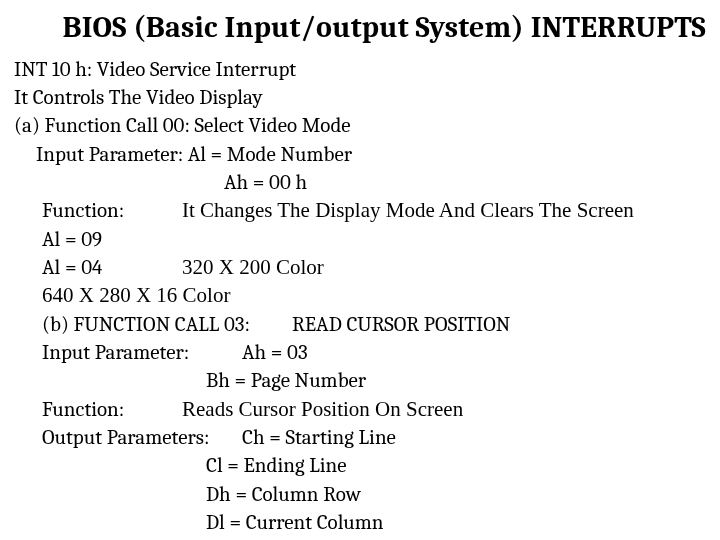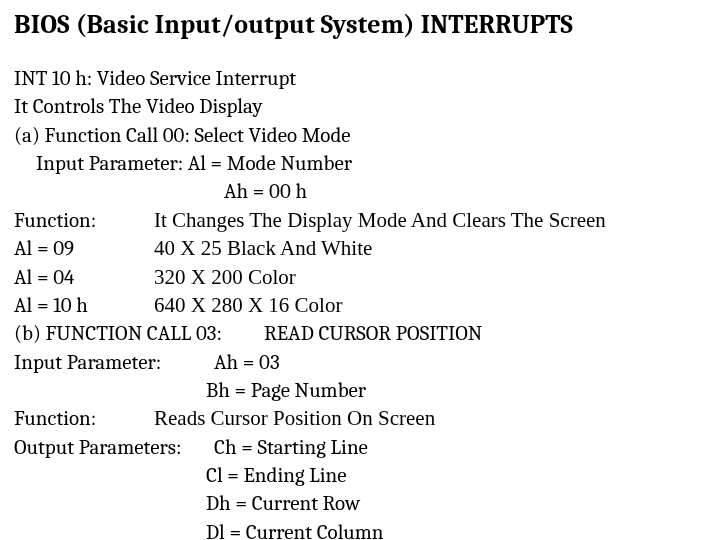--- a/index.html
+++ b/index.html
@@ -8,30 +8,30 @@
       height: 540px;
       background: #fff;
       font-family: "Cambria", "Georgia", serif;
       color: #000;
       padding: 8px 14px;
       font-size: 21px;
       line-height: 1.35;
     }
     .title {
       font-weight: 700;
-      font-size: 26px;
-      text-align: left;
-      margin-bottom: 21px;
+      font-size: 30px;
+      text-align: right;
+      margin-bottom: 6px;
       letter-spacing: 0.2px;
     }
     .line { white-space: pre; }
     .ind1 { padding-left: 22px; }
     .ind2 { padding-left: 210px; }
     .ind3 { padding-left: 192px; }
-    .row { display: flex; }
+    .row { display: flex; margin-left: 28px; }
     .col-label { width: 140px; flex-shrink: 0; }
     .col-label-wide { width: 200px; flex-shrink: 0; }
     .col-val { flex: 1; font-family: Liberation Serif, serif; }
   </style>
 </head>
 <body>
 
 <div class="title">BIOS (Basic Input/output System) INTERRUPTS</div>
 
 <div class="line">INT 10 h: Video Service Interrupt</div>
@@ -40,28 +40,26 @@
 <div class="line ind1">Input Parameter: Al = Mode Number</div>
 <div class="line ind2">Ah = 00 h</div>
 
 <div class="row">
   <div class="col-label">Function:</div>
   <div class="col-val">It Changes The Display Mode And Clears The Screen</div>
 </div>
 
 <div class="row">
   <div class="col-label">Al = 09</div>
-  <div class="col-val">40 X 25 Black And White</div>
 </div>
 <div class="row">
   <div class="col-label">Al = 04</div>
   <div class="col-val">320 X 200 Color</div>
 </div>
 <div class="row">
-  <div class="col-label">Al = 10 h</div>
   <div class="col-val">640 X 280 X 16 Color</div>
 </div>
 
 <div class="row">
   <div style="width:250px">(b) FUNCTION CALL 03:</div>
   <div>READ CURSOR POSITION</div>
 </div>
 
 <div class="row">
   <div class="col-label-wide">Input Parameter:</div>
@@ -72,14 +70,14 @@
 <div class="row">
   <div class="col-label">Function:</div>
   <div class="col-val">Reads Cursor Position On Screen</div>
 </div>
 
 <div class="row">
   <div class="col-label-wide">Output Parameters:</div>
   <div>Ch = Starting Line</div>
 </div>
 <div class="line ind3">Cl = Ending Line</div>
-<div class="line ind3">Dh = Current Row</div>
+<div class="line ind3">Dh = Column Row</div>
 <div class="line ind3">Dl = Current Column</div>
 
 </body></html>

